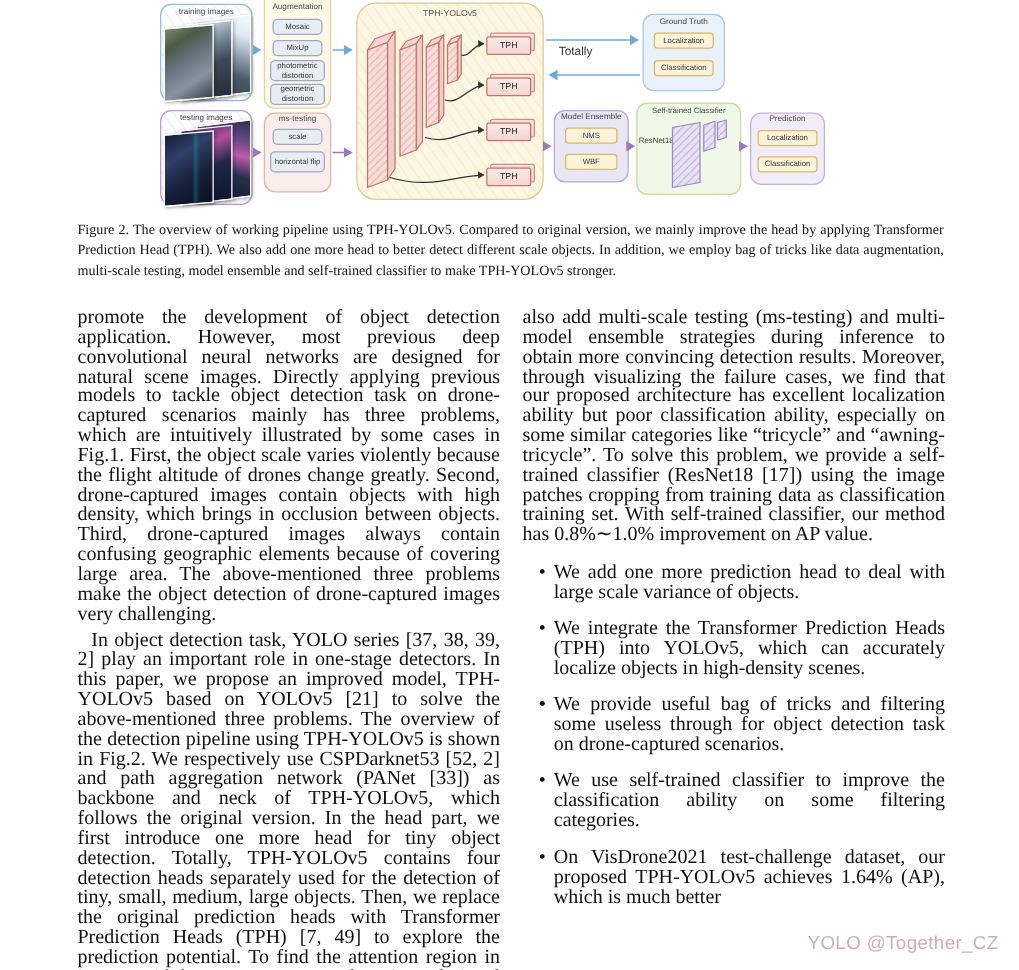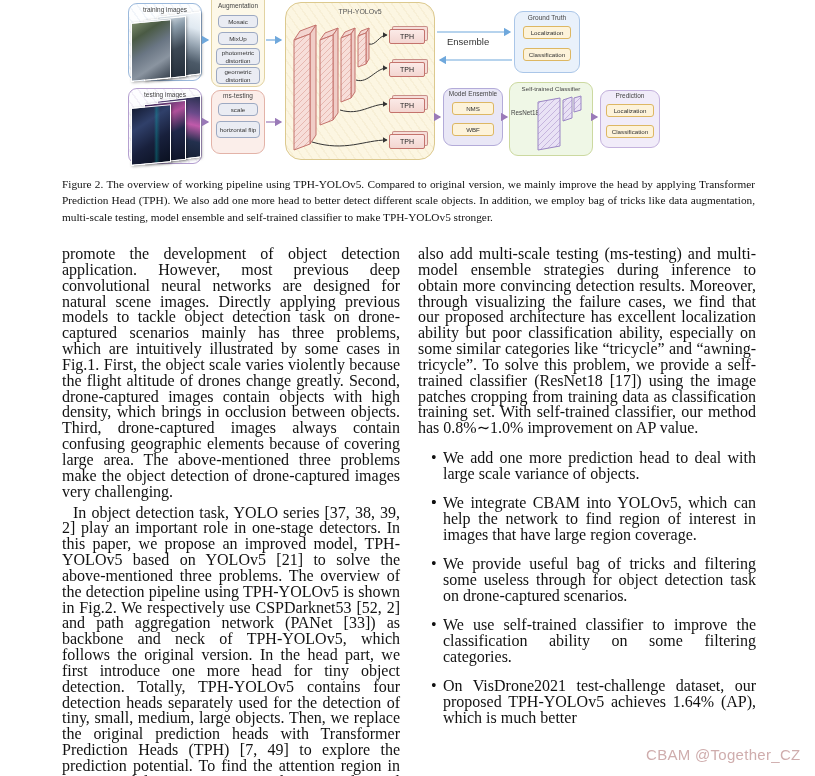--- a/index.html
+++ b/index.html
@@ -76,21 +76,21 @@
   <div class="chip chip-gray" style="left:218px;top:103px;width:40px;height:13px;">scale</div>
   <div class="chip chip-gray" style="left:216px;top:121px;width:44px;height:17px;">horizontal flip</div>
 
   <div class="panel hatch-cream" style="left:285px;top:2px;width:150px;height:158px;border:1.5px solid #dcc98e;border-radius:16px;"></div>
   <div class="ptitle" style="left:285px;top:8px;width:150px;font-size:7px;color:#555;">TPH-YOLOv5</div>
   <div class="tph-chip" style="left:389px;top:29px;">TPH</div>
   <div class="tph-chip" style="left:389px;top:62px;">TPH</div>
   <div class="tph-chip" style="left:389px;top:98px;">TPH</div>
   <div class="tph-chip" style="left:389px;top:134px;">TPH</div>
 
-  <div id="training-label-text">Ensemble</div>
+  <div id="training-label-text">Totally</div>
 
   <div class="panel hatch-blue" style="left:514px;top:11px;width:66px;height:62px;background:#e9f1fb;border:1px solid #aac6e8;"></div>
   <div class="ptitle" style="left:514px;top:15px;width:66px;">Ground Truth</div>
   <div class="chip chip-yellow" style="left:523px;top:26px;width:48px;height:13px;">Localization</div>
   <div class="chip chip-yellow" style="left:523px;top:48px;width:48px;height:13px;">Classification</div>
 
   <div class="panel" style="left:443px;top:88px;width:60px;height:58px;background:#e9e7f6;border:1px solid #b3abd9;"></div>
   <div class="ptitle" style="left:443px;top:91px;width:60px;">Model Ensemble</div>
   <div class="chip chip-yellow" style="left:452px;top:102px;width:42px;height:13px;">NMS</div>
   <div class="chip chip-yellow" style="left:452px;top:123px;width:42px;height:13px;">WBF</div>
@@ -171,22 +171,22 @@
 
 <div id="cols">
   <div class="col">
     <p>promote the development of object detection application. However, most previous deep convolutional neural networks are designed for natural scene images. Directly applying previous models to tackle object detection task on drone-captured scenarios mainly has three problems, which are intuitively illustrated by some cases in Fig.1. First, the object scale varies violently because the flight altitude of drones change greatly. Second, drone-captured images contain objects with high density, which brings in occlusion between objects. Third, drone-captured images always contain confusing geographic elements because of covering large area. The above-mentioned three problems make the object detection of drone-captured images very challenging.</p>
     <p class="p-follow">In object detection task, YOLO series [37, 38, 39, 2] play an important role in one-stage detectors. In this paper, we propose an improved model, TPH-YOLOv5 based on YOLOv5 [21] to solve the above-mentioned three problems. The overview of the detection pipeline using TPH-YOLOv5 is shown in Fig.2. We respectively use CSPDarknet53 [52, 2] and path aggregation network (PANet [33]) as backbone and neck of TPH-YOLOv5, which follows the original version. In the head part, we first introduce one more head for tiny object detection. Totally, TPH-YOLOv5 contains four detection heads separately used for the detection of tiny, small, medium, large objects. Then, we replace the original prediction heads with Transformer Prediction Heads (TPH)  [7, 49] to explore the prediction potential. To find the attention region in images with large coverage, we adopt Convolutional Block Attention Module (CBAM [54]) to sequentially generate the attention map along channel-wise and spatial-wise dimensions. Compared to YOLOv5, our improved TPH-YOLOv5 can better deal with drone-captured images.</p>
   </div>
   <div class="col">
     <p>also add multi-scale testing (ms-testing) and multi-model ensemble strategies during inference to obtain more convincing detection results.  Moreover, through visualizing the failure cases, we find that our proposed architecture has excellent localization ability but poor classification ability, especially on some similar categories like “tricycle” and “awning-tricycle”. To solve this problem, we provide a self-trained classifier (ResNet18 [17]) using the image patches cropping from training data as classification training set. With self-trained classifier, our method has 0.8%∼1.0% improvement on AP value.</p>
     <ul class="contrib">
       <li><span class="bullet">•</span><span>We add one more prediction head to deal with large scale variance of objects.</span></li>
+      <li><span class="bullet">•</span><span>We integrate the Transformer Prediction Heads (TPH) into YOLOv5, which can accurately localize objects in high-density scenes.</span></li>
       <li><span class="bullet">•</span></li>
-      <li><span class="bullet">•</span><span>We integrate CBAM into YOLOv5, which can help the network to find region of interest in images that have large region coverage.</span></li>
       <li><span class="bullet">•</span><span>We provide useful bag of tricks and filtering some useless through for object detection task on drone-captured scenarios.</span></li>
       <li><span class="bullet">•</span><span>We use self-trained classifier to improve the classification ability on some filtering categories.</span></li>
       <li><span class="bullet">•</span><span>On VisDrone2021 test-challenge dataset, our proposed TPH-YOLOv5 achieves 1.64% (AP), which is much better</span></li>
     </ul>
   </div>
 </div>
 
-<div id="watermark">CBAM @Together_CZ</div>
+<div id="watermark">YOLO @Together_CZ</div>
 
 </body></html>

